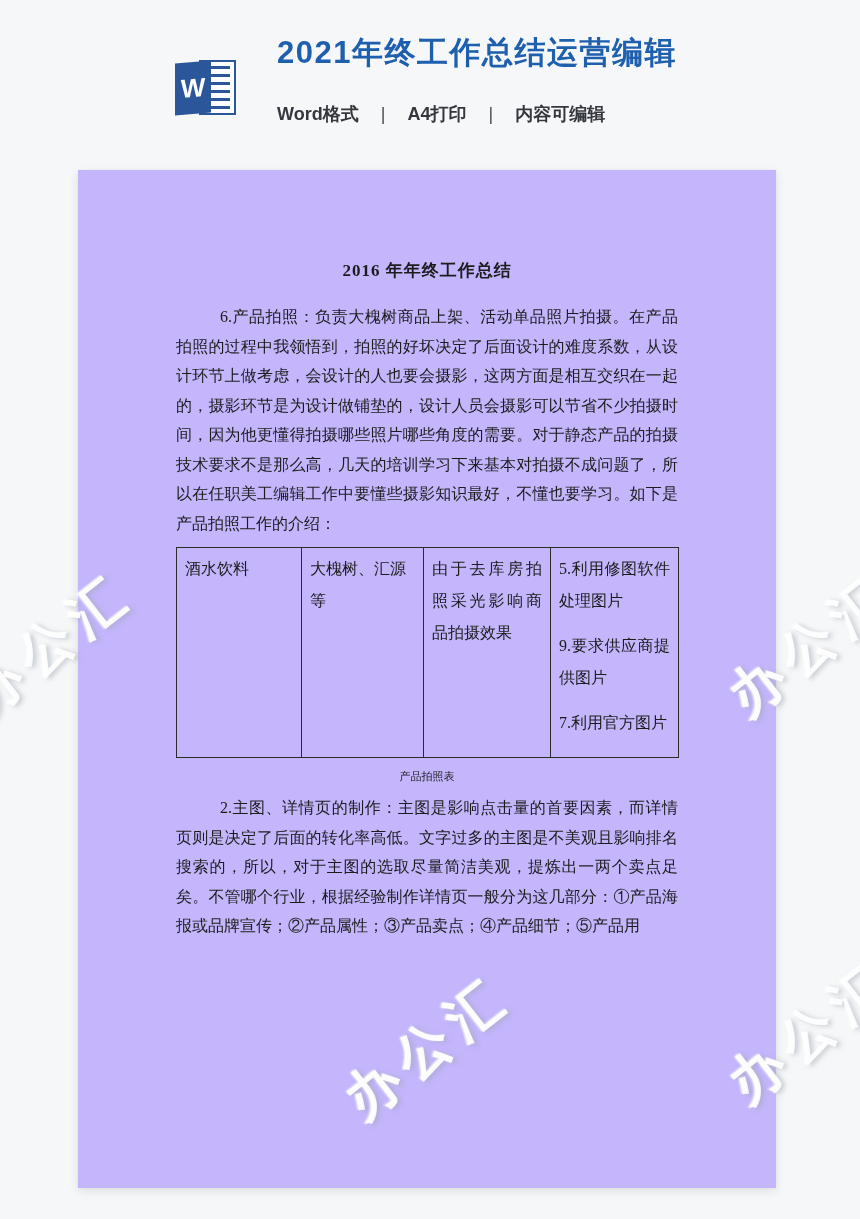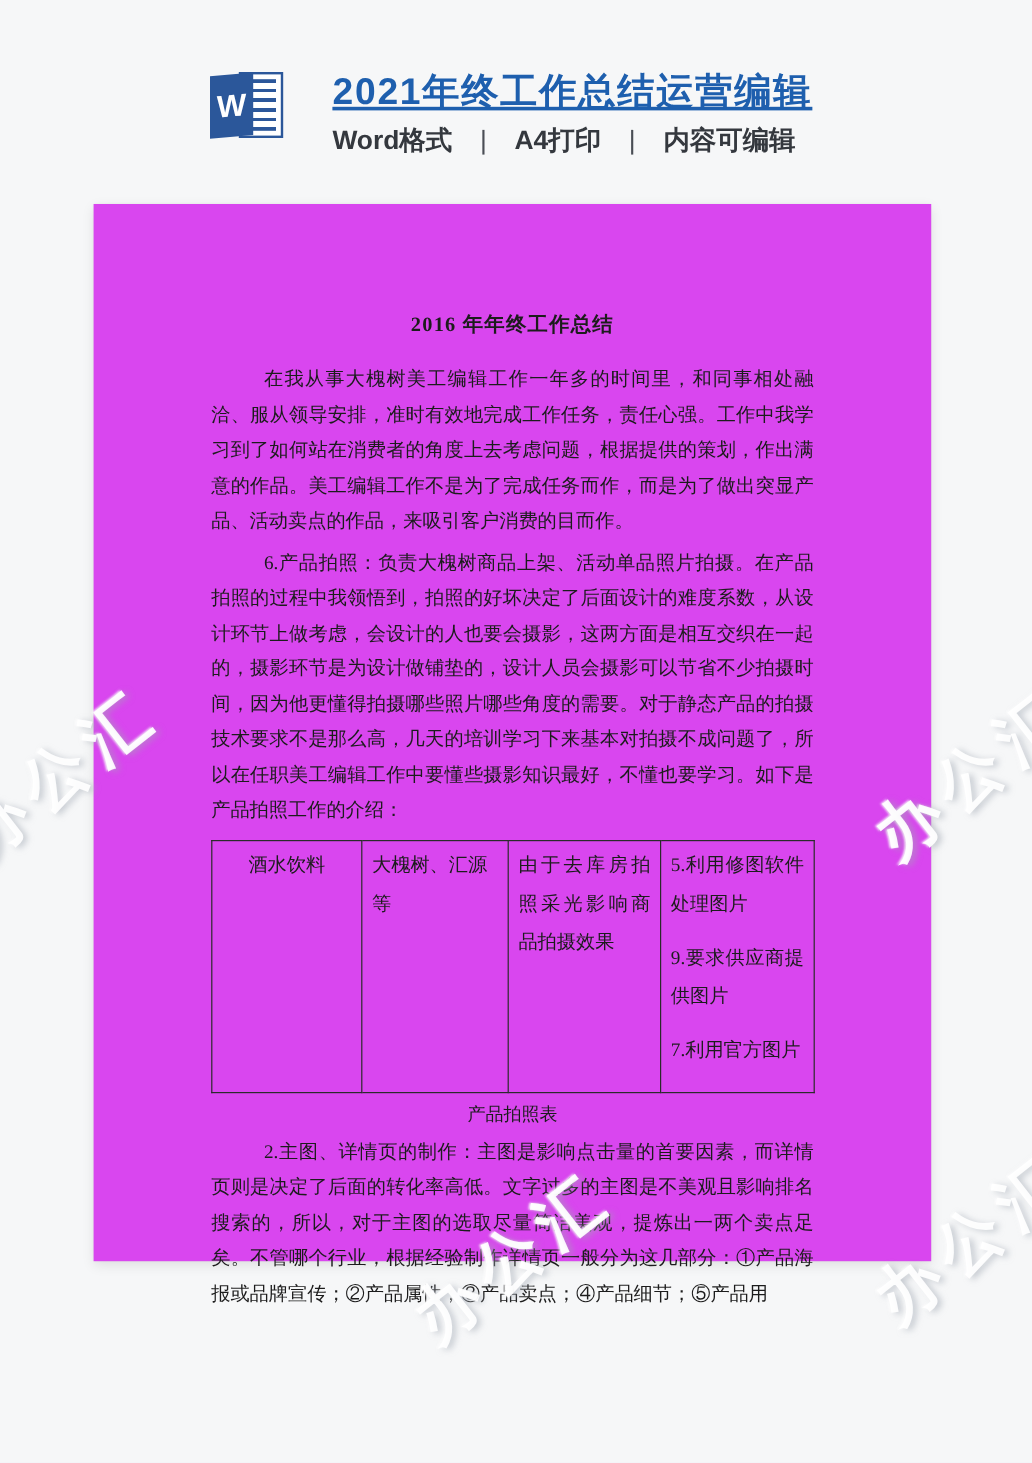--- a/index.html
+++ b/index.html
@@ -19,58 +19,57 @@
     background:repeating-linear-gradient(to bottom, #2b579a 0 3px, #ffffff 3px 8px);
   }
   .icon-panel {
     position:absolute; left:0; top:7px; width:36px; height:52px;
     background:#2b579a; transform:skewY(-5deg);
     display:flex; align-items:center; justify-content:center;
   }
   .icon-panel span { color:#fff; font-weight:bold; font-size:26px; line-height:1; }
 
   .header-title {
-    position:absolute; left:277px; top:56px; margin:0;
+    position:absolute; left:277px; top:32px; margin:0;
     font-size:31px; font-weight:bold; letter-spacing:1.5px; color:#1e5fae;
     white-space:nowrap;
-    text-decoration:underline;
   }
   .header-sub {
     position:absolute; left:277px; top:102px;
-    font-size:22px; font-weight:bold; color:#34383e; white-space:nowrap;
+    font-size:18px; font-weight:bold; color:#34383e; white-space:nowrap;
   }
   .header-sub .sep { margin:0 17px; font-weight:normal; color:#4a4e55; }
 
   
   .doc-page {
-    position:absolute; left:78px; top:170px; width:698px; height:881px;
-    background:#d946ef; box-sizing:border-box; padding:86px 98px 0 98px;
+    position:absolute; left:78px; top:170px; width:698px; height:1018px;
+    background:#c4b5fd; box-sizing:border-box; padding:86px 98px 0 98px;
     box-shadow:0 3px 10px rgba(0,0,0,0.10), 0 0 2px rgba(0,0,0,0.05);
     font-family:"Liberation Serif","DejaVu Serif",serif; color:#1c1c1c;
   }
   .doc-title {
     margin:0 0 16px 0; text-align:center;
     font-size:17px; font-weight:bold; letter-spacing:1px; line-height:30px;
   }
   .doc-p {
     margin:5px 0 0 0; font-size:16px; line-height:29.5px;
     text-align:justify; text-indent:44px; word-break:break-all;
   }
   table.photo-table {
     border-collapse:collapse; table-layout:fixed; width:502px; margin-top:9px;
   }
   table.photo-table td {
     border:1.5px solid #2b2b2b; vertical-align:top;
     padding:5px 8px; font-size:16px; line-height:32px; height:150px;
     word-break:break-all;
   }
-  td.cell-right { text-align:center; }
+  td.cell-right { text-align:left; }
   td.cell-just  { text-align:justify; }
   .sol-item { margin:0 0 13px 0; text-align:justify; }
-  .tbl-caption { text-align:center; font-size:15px; line-height:24px; margin-top:6px; }
+  .tbl-caption { text-align:center; font-size:11px; line-height:24px; margin-top:6px; }
 
   
   .wm {
     position:absolute; z-index:5; pointer-events:none; white-space:nowrap;
     font-family:"Liberation Sans", sans-serif;
     font-size:54px; font-weight:bold; letter-spacing:10px;
     color:rgba(255,255,255,0.92);
     text-shadow:2px 3px 5px rgba(160,168,178,0.55), -1px -1px 2px rgba(255,255,255,0.9);
     transform:translate(-50%,-50%) rotate(-38deg);
   }
@@ -100,21 +99,20 @@
     <span class="sep">|</span>
     <span>A4打印</span>
     <span class="sep">|</span>
     <span>内容可编辑</span>
   </div>
 
   <div class="doc-page">
 
     <h2 class="doc-title">2016 年年终工作总结</h2>
 
-    <p class="doc-p">在我从事大槐树美工编辑工作一年多的时间里，和同事相处融洽、服从领导安排，准时有效地完成工作任务，责任心强。工作中我学习到了如何站在消费者的角度上去考虑问题，根据提供的策划，作出满意的作品。美工编辑工作不是为了完成任务而作，而是为了做出突显产品、活动卖点的作品，来吸引客户消费的目而作。</p>
     <p class="doc-p">6.产品拍照：负责大槐树商品上架、活动单品照片拍摄。在产品拍照的过程中我领悟到，拍照的好坏决定了后面设计的难度系数，从设计环节上做考虑，会设计的人也要会摄影，这两方面是相互交织在一起的，摄影环节是为设计做铺垫的，设计人员会摄影可以节省不少拍摄时间，因为他更懂得拍摄哪些照片哪些角度的需要。对于静态产品的拍摄技术要求不是那么高，几天的培训学习下来基本对拍摄不成问题了，所以在任职美工编辑工作中要懂些摄影知识最好，不懂也要学习。如下是产品拍照工作的介绍：</p>
 
     <table class="photo-table">
       <colgroup>
         <col style="width:125px">
         <col style="width:122px">
         <col style="width:127px">
         <col style="width:128px">
       </colgroup>
       <tbody>

